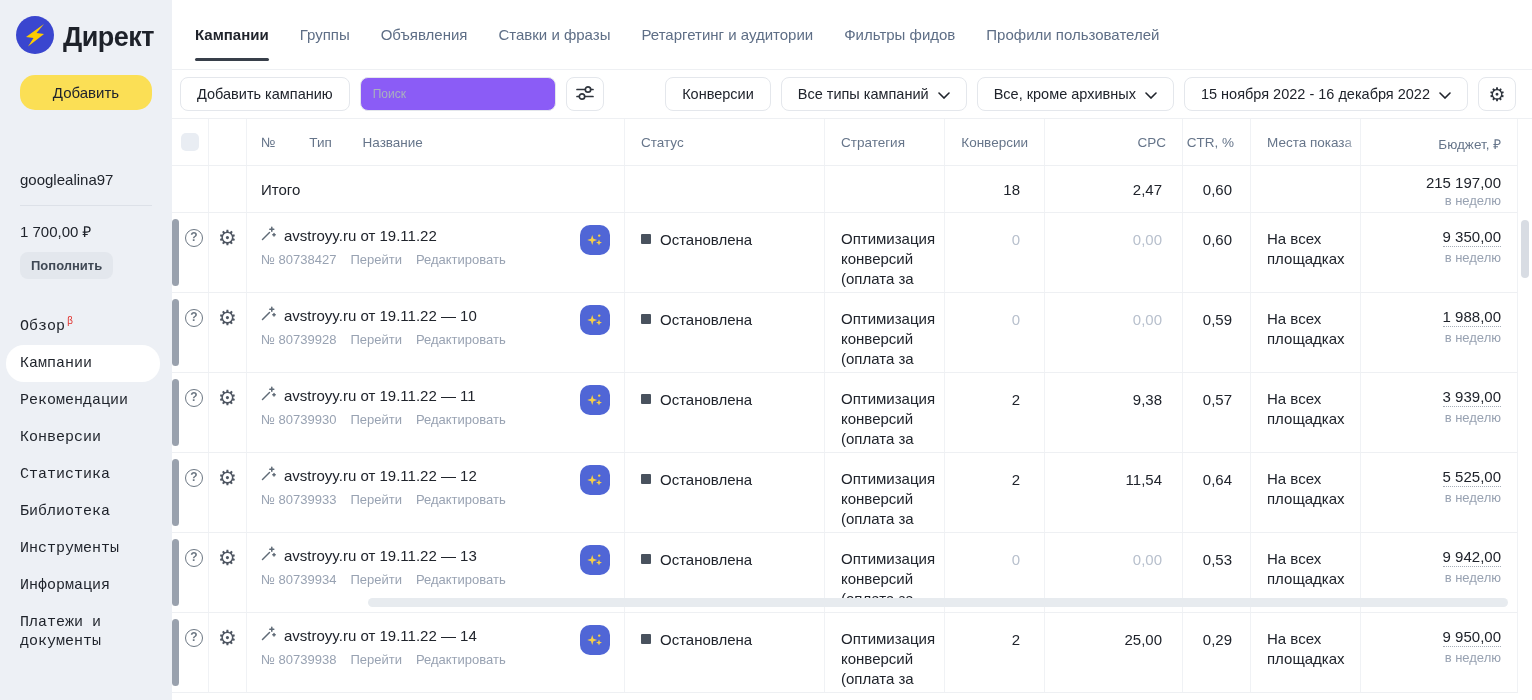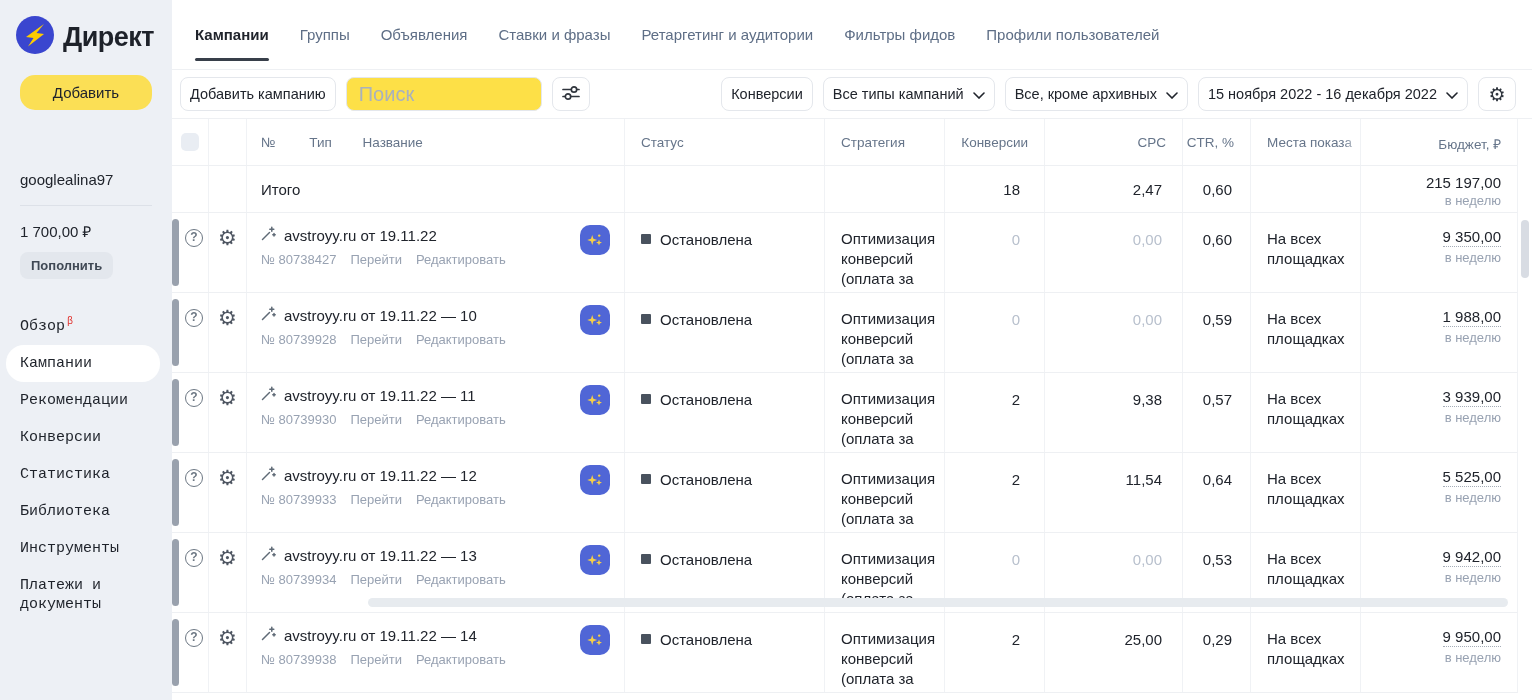--- a/index.html
+++ b/index.html
@@ -29,26 +29,26 @@
   .main { flex:1; min-width:0; display:flex; flex-direction:column; position:relative; background:#fff; }
 
   .tabbar { height:70px; flex-shrink:0; display:flex; align-items:stretch; gap:31px;
             padding-left:23px; border-bottom:1px solid #eef0f3; }
   .tab { position:relative; display:flex; align-items:center; font-size:15px; color:#5e6e86; cursor:pointer; }
   .tab.active { color:#20242c; font-weight:bold; }
   .tab.active::after { content:''; position:absolute; left:0; right:0; bottom:8px; height:3px;
                        background:#383f4a; border-radius:2px; }
 
   .toolbar { height:48px; flex-shrink:0; display:flex; align-items:center; gap:10px; padding:0 16px 0 8px; }
-  .btn { height:34px; display:inline-flex; align-items:center; gap:9px; padding:0 9px;
+  .btn { height:34px; display:inline-flex; align-items:center; gap:9px; padding:0 16px;
          background:#fff; border:1px solid #e4e7ec; border-radius:8px; font-size:14.5px;
          font-family:inherit; color:#20242c; cursor:pointer; white-space:nowrap; }
   .icon-btn { width:38px; justify-content:center; padding:0; }
   .search { height:34px; width:196px; border:1px solid #e4e7ec; border-radius:8px; padding:0 12px;
-            font-size:20px; font-family:inherit; color:#20242c; background:#fde047; }
+            font-size:12px; font-family:inherit; color:#20242c; background:#8b5cf6; }
   .search::placeholder { color:#a9b1bd; }
   .spacer { flex:1; }
   .gear-glyph { font-size:19px; color:#2d333c; line-height:1; }
 
   
   .table { flex:1; position:relative; border-top:1px solid #eef0f3; }
   .grid { display:grid; grid-template-columns:36px 38px 378px 200px 120px 100px 138px 68px 110px 1fr;
           width:calc(100% - 14px); border-right:1px solid #f0f2f5; }
   .grid > div { border-left:1px solid #f0f2f5; }
   .grid > div:first-child { border-left:none; }
@@ -130,20 +130,21 @@
     <span class="topup">Пополнить</span>
 
     <nav class="nav">
       <div class="nav-item"><span>Обзор</span><sup class="beta">β</sup></div>
       <div class="nav-item active">Кампании</div>
       <div class="nav-item">Рекомендации</div>
       <div class="nav-item">Конверсии</div>
       <div class="nav-item">Статистика</div>
       <div class="nav-item">Библиотека</div>
       <div class="nav-item">Инструменты</div>
+      <div class="nav-item">Информация</div>
       <div class="nav-item" style="width:130px;">Платежи и документы</div>
     </nav>
   </aside>
 
   <main class="main">
 
     <div class="tabbar">
       <div class="tab active">Кампании</div>
       <div class="tab">Группы</div>
       <div class="tab">Объявления</div>

